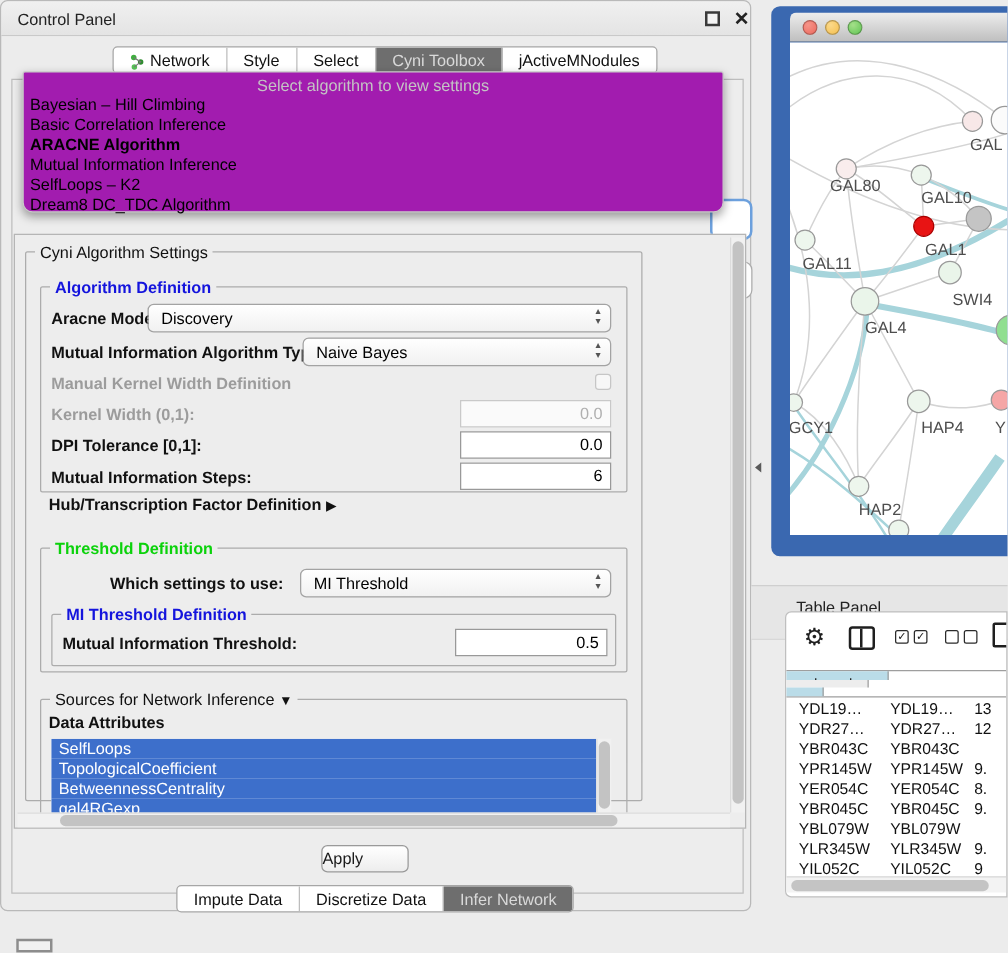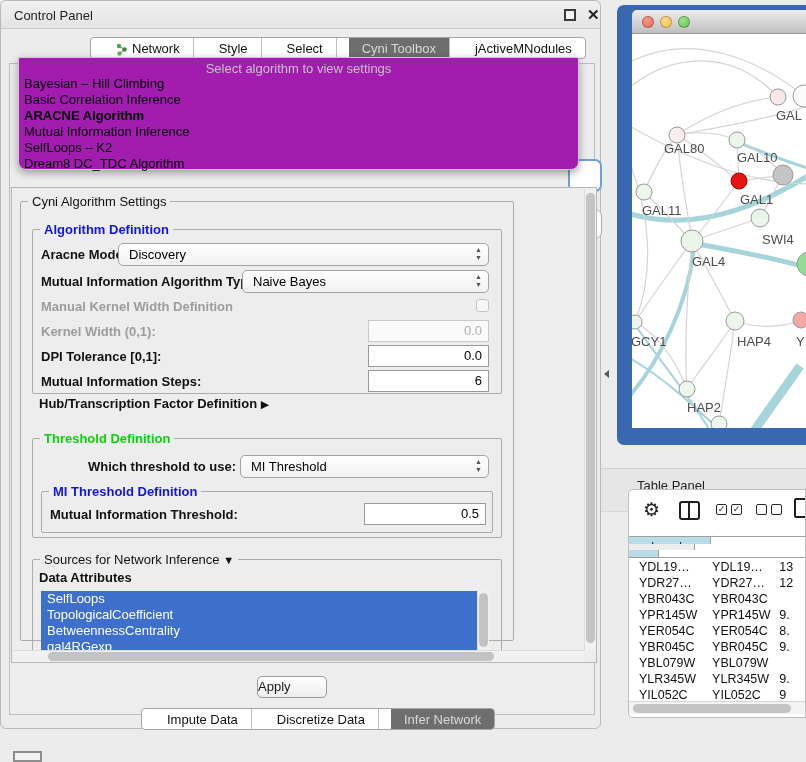--- a/index.html
+++ b/index.html
@@ -13,21 +13,21 @@
   #cp-titlebar { left:0; top:0; width:100%; height:28px; background:linear-gradient(#f0f0f0,#e4e4e4);
                  border-bottom:1px solid #c9c9c9; border-radius:6px 6px 0 0; }
   #cp-title { left:13px; top:7px; font-size:13px; color:#222; }
   .float-ico { left:563px; top:8px; width:12px; height:12px; border:2px solid #3a3a3a; background:#f4f4f4; }
   .close-ico { left:586px; top:5px; font-size:15px; font-weight:bold; color:#222; }
 
   
   .seg { display:inline-flex; border:1px solid #a6a6a6; border-radius:4px; overflow:hidden;
          background:#fff; height:22px; }
   .seg .tab { padding:3px 13px 0 13px; font-size:13px; color:#111; border-right:1px solid #bdbdbd;
-              white-space:nowrap; display:flex; align-items:flex-start; gap:4px;margin-left:12px; }
+              white-space:nowrap; display:flex; align-items:flex-start; gap:4px; }
   .seg .tab:last-child { border-right:none; }
   .seg .tab.sel { background:#6e6e6e; color:#d9d9d9; }
   #cp-tabs { left:89px; top:36px; }
   #cp-bottom-tabs { left:140px; top:707px; }
 
   
   #cp-main { left:8px; top:62px; width:586px; height:652px; border:1px solid #bdbdbd; background:#ededed; }
 
   
   .hidden-combo { left:48px; top:156px; width:524px; height:28px; border:1px solid #a8a8a8;
@@ -220,21 +220,21 @@
     </div>
 
     <div class="abs" style="left:27px; top:208px;">
       <span class="lbl" style="position:static;">Hub/Transcription Factor Definition</span>
       <span class="twisty"> ▶</span>
     </div>
 
     <div class="gbox" style="left:20px; top:250px; width:470px; height:100px;">
       <span class="gtitle green">Threshold Definition</span>
 
-      <span class="lbl" style="left:55px; top:20px;">Which threshold to use:</span>
+      <span class="lbl" style="left:55px; top:20px;">Which settings to use:</span>
       <div class="combo" style="left:207px; top:16px; width:249px;">
         <span>MI Threshold</span>
         <span class="ud">▲<br>▼</span>
       </div>
 
       <div class="gbox" style="left:8px; top:52px; width:452px; height:42px;">
         <span class="gtitle blue" style="background:#ededed;">MI Threshold Definition</span>
         <span class="lbl" style="left:8px; top:15px;">Mutual Information Threshold:</span>
         <div class="field" style="left:322px; top:11px; width:122px;">0.5</div>
       </div>

